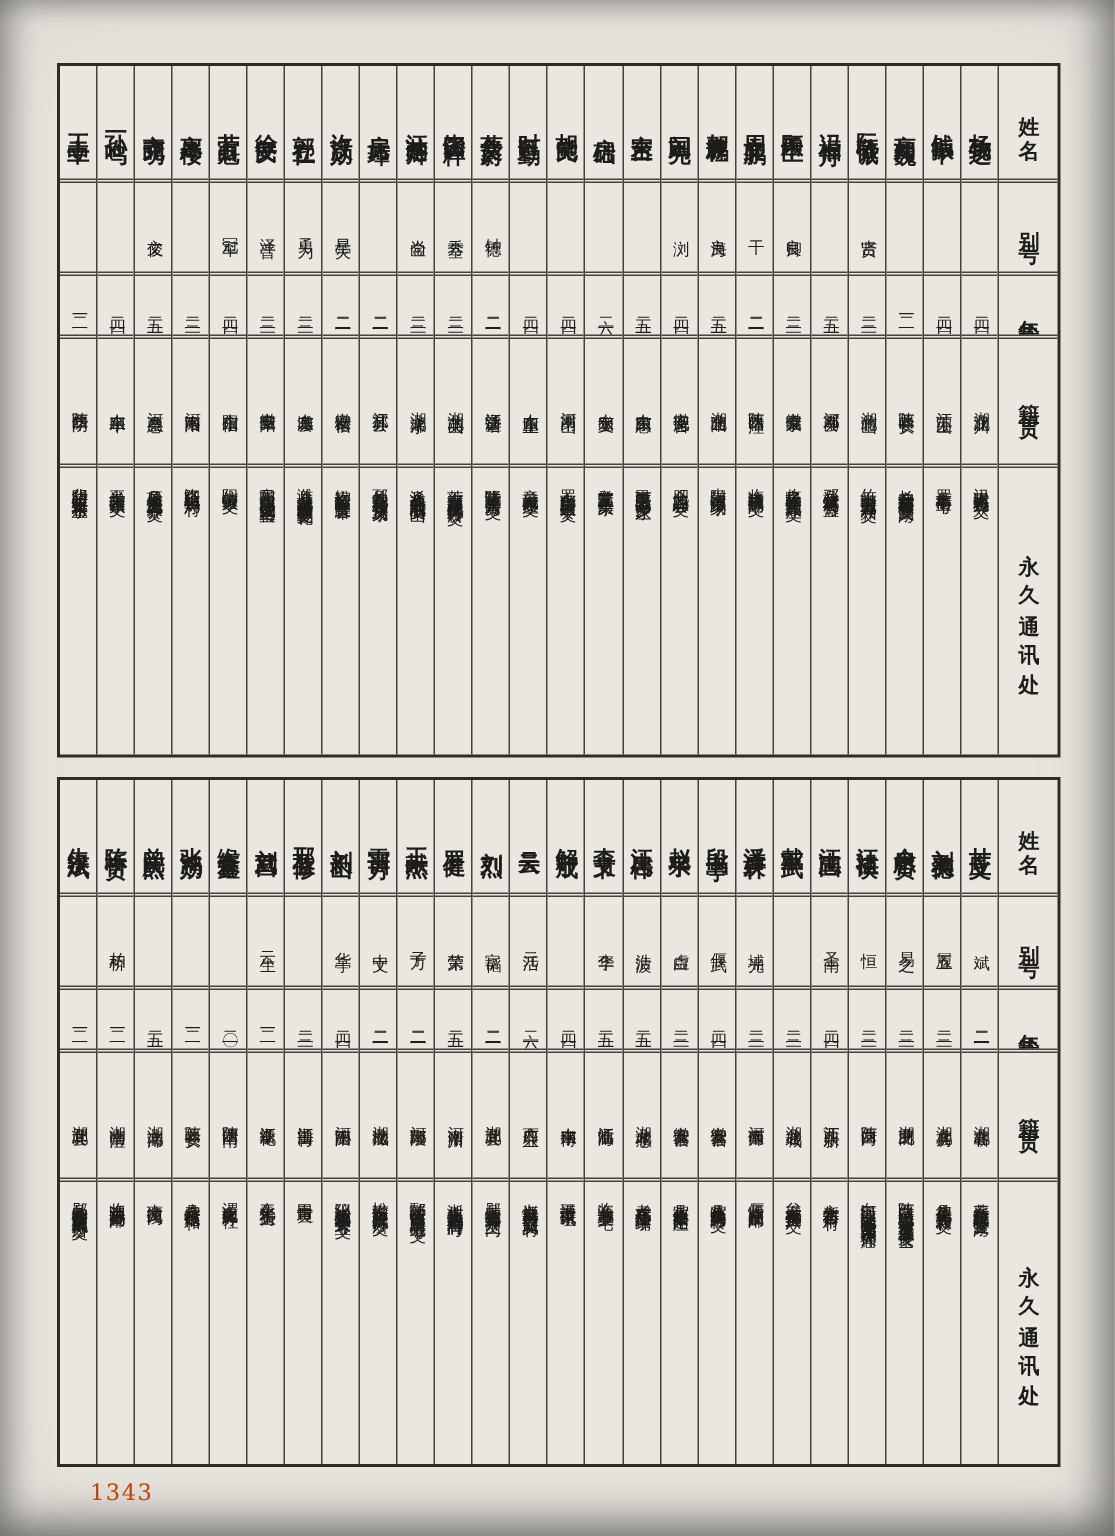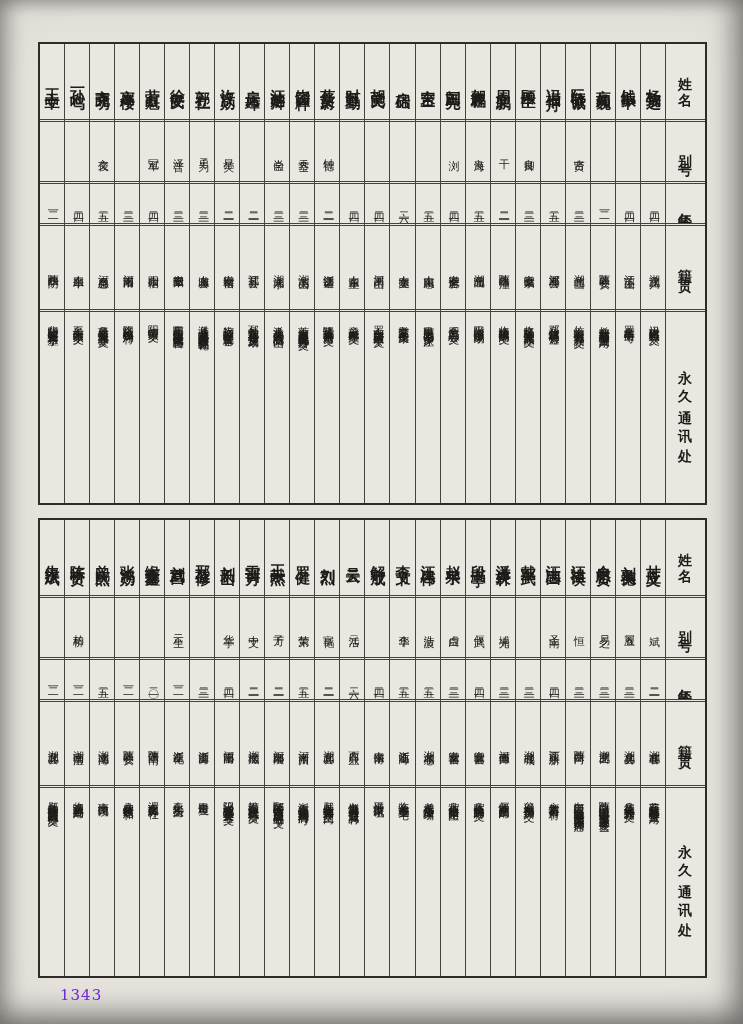--- a/index.html
+++ b/index.html
@@ -30,21 +30,21 @@
   .age-cell span{font-size:11px;letter-spacing:1px;}
   .native-cell span{font-size:11px;letter-spacing:1px;}
   .addr-cell span{font-size:11px;line-height:12.5px;letter-spacing:1px;max-height:182px;}
   .hcell span{font-size:14px;font-weight:bold;}
   .hcell.h-name span{letter-spacing:16px;}
   .hcell.h-alias span{letter-spacing:9px;}
   .hcell.h-age span{letter-spacing:2px;}
   .hcell.h-native span{letter-spacing:10px;}
   .hcell.h-addr span{letter-spacing:20px;max-height:none;font-size:14px;}
   .hcell.h-addr{align-items:center;padding-top:0;}
-  .page-number{position:absolute;left:60px;top:986px;font-size:15px;color:#6d28d9;
+  .page-number{position:absolute;left:60px;top:986px;font-size:15px;color:#c2410c;
                font-family:"DejaVu Serif",serif;letter-spacing:1px;text-align:center;}
 </style>
 </head>
 <body>
 
 <div class="page">
   <div class="content">
 
     <div class="rtable top">
       <div class="col header-col">

